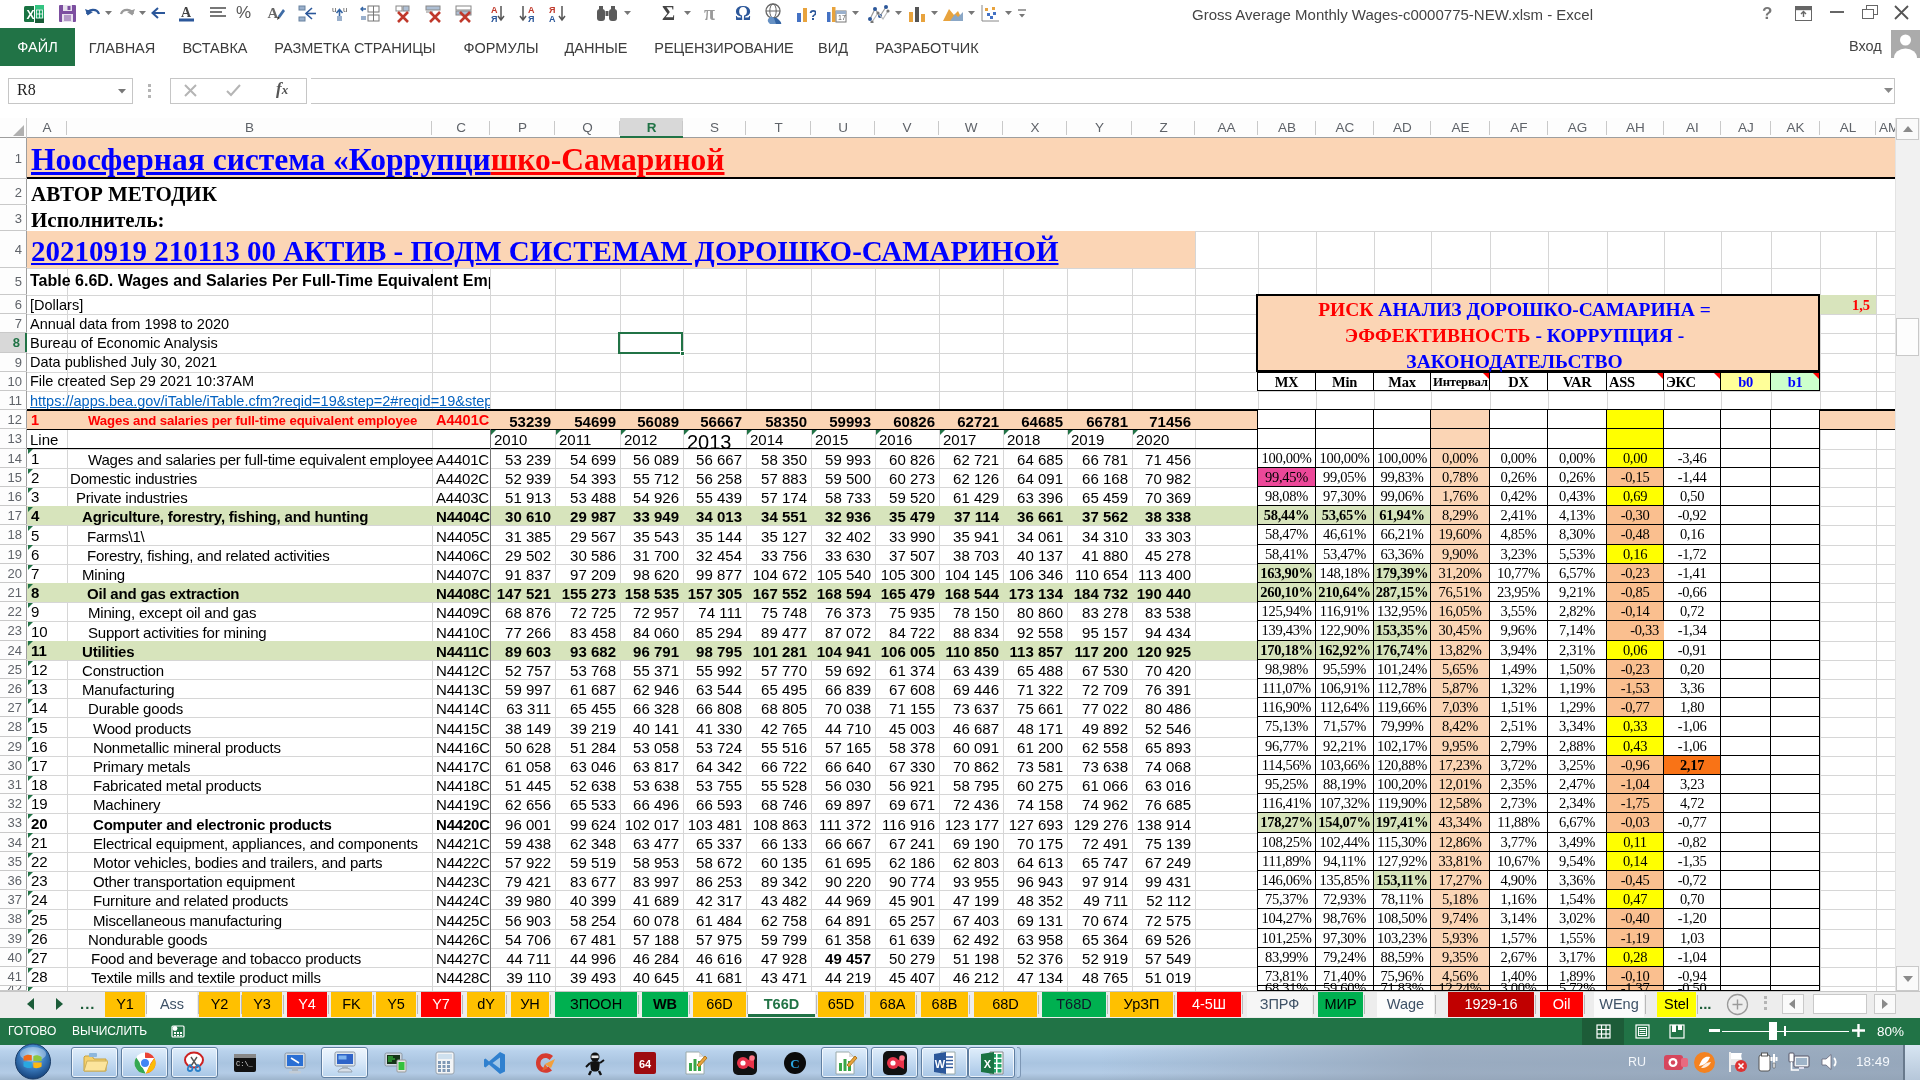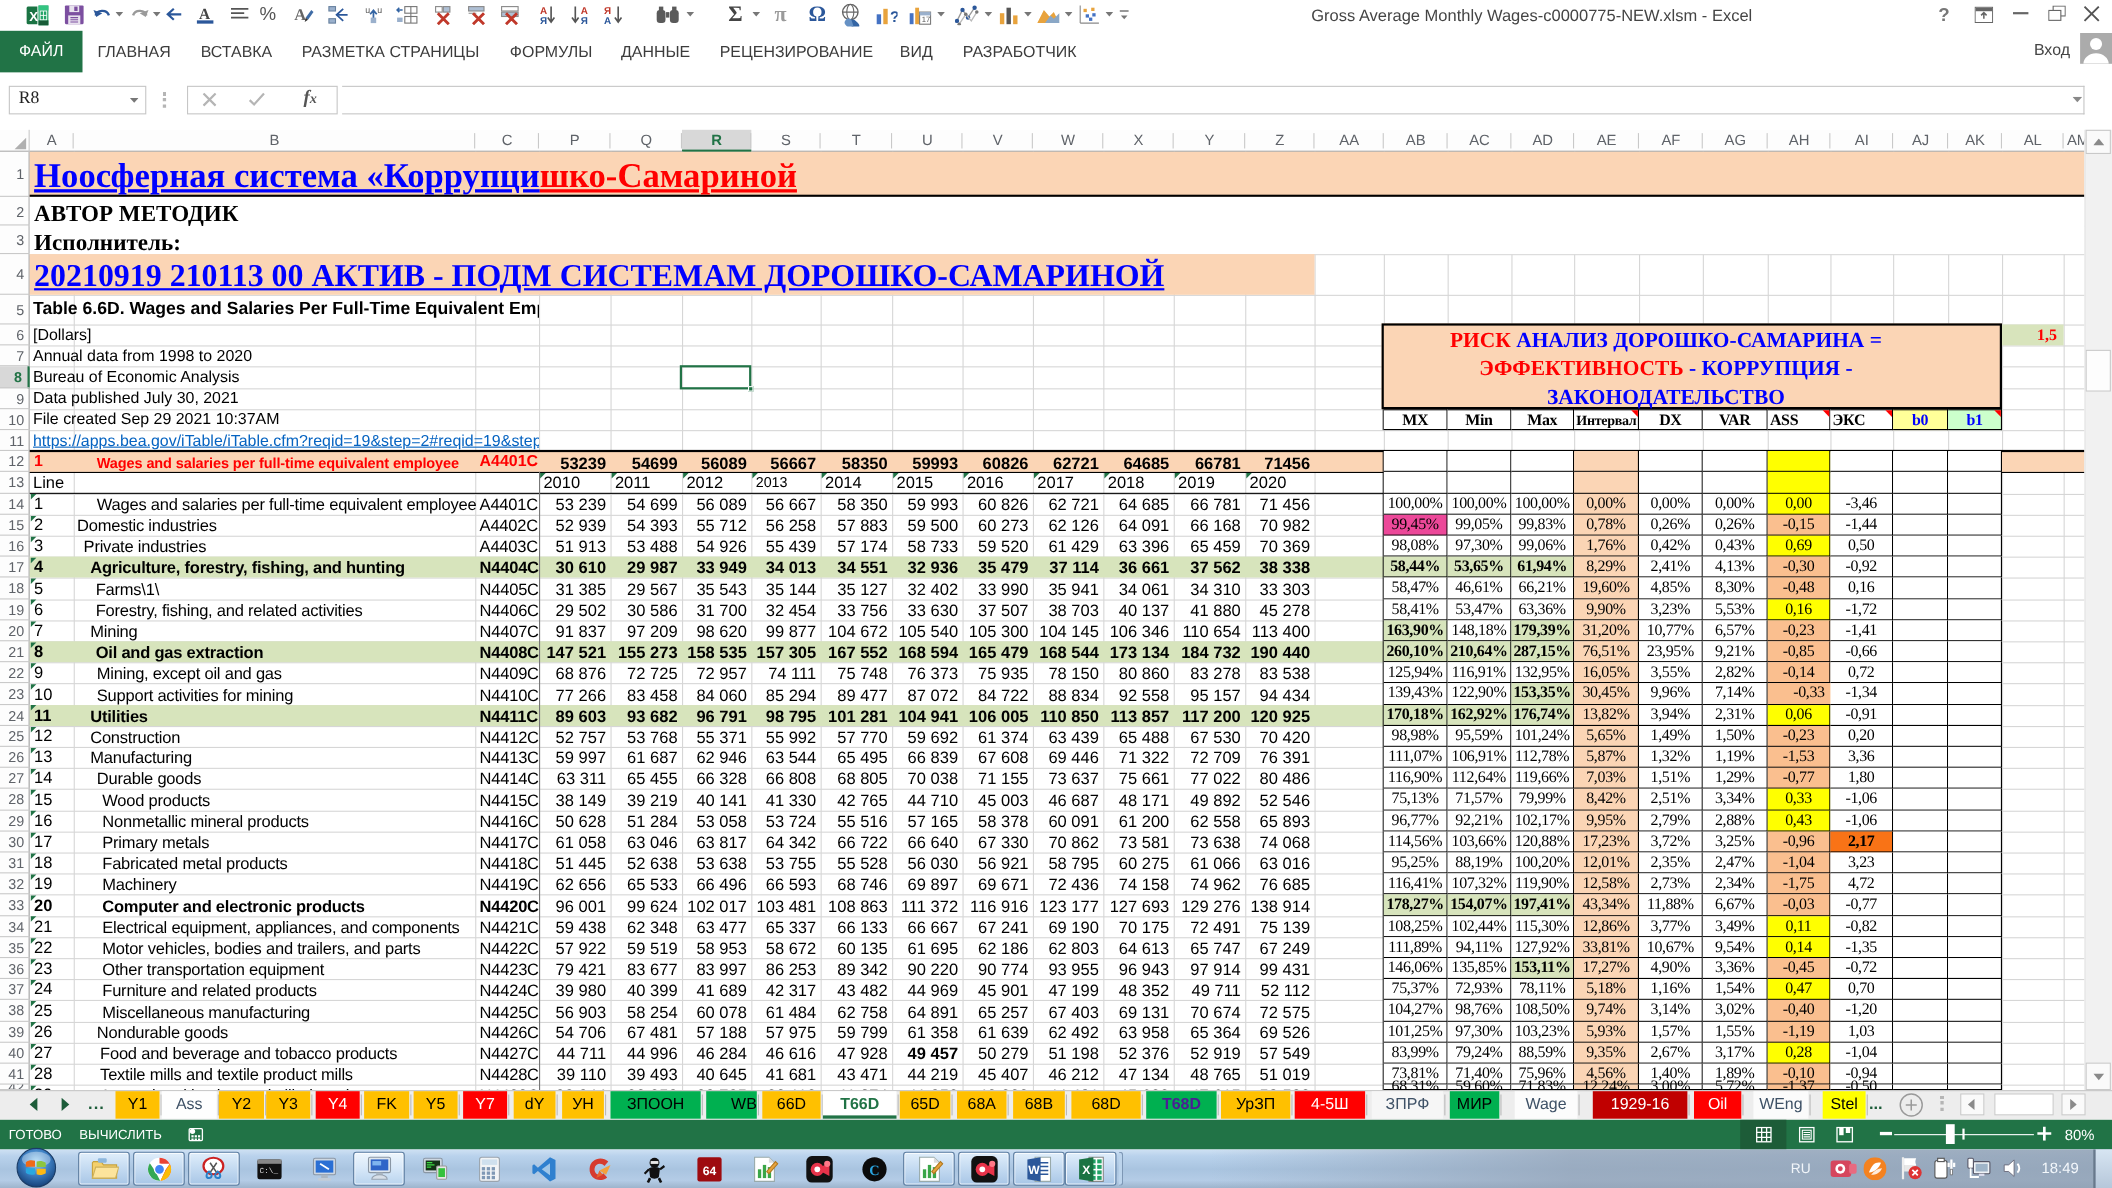--- a/index.html
+++ b/index.html
@@ -864,21 +864,21 @@
 <div class="num" style="left:1067px;top:411.7px;width:61px;font-weight:bold">66781</div>
 <div class="num" style="left:1132px;top:411.7px;width:59px;font-weight:bold">71456</div>
 <div class="a" style="left:30px;top:430.9px;font-size:15px;color:#000">Line</div>
 <div class="gt" style="left:491px;top:430.4px"></div>
 <div class="a" style="left:494px;top:430.9px;font-size:15px;color:#000">2010</div>
 <div class="gt" style="left:556px;top:430.4px"></div>
 <div class="a" style="left:559px;top:430.9px;font-size:15px;color:#000">2011</div>
 <div class="gt" style="left:621px;top:430.4px"></div>
 <div class="a" style="left:624px;top:430.9px;font-size:15px;color:#000">2012</div>
 <div class="gt" style="left:684px;top:430.4px"></div>
-<div class="a" style="left:687px;top:430.9px;font-size:13px;color:#000">2013</div>
+<div class="a" style="left:687px;top:430.9px;font-size:20px;color:#000">2013</div>
 <div class="gt" style="left:747px;top:430.4px"></div>
 <div class="a" style="left:750px;top:430.9px;font-size:15px;color:#000">2014</div>
 <div class="gt" style="left:812px;top:430.4px"></div>
 <div class="a" style="left:815px;top:430.9px;font-size:15px;color:#000">2015</div>
 <div class="gt" style="left:876px;top:430.4px"></div>
 <div class="a" style="left:879px;top:430.9px;font-size:15px;color:#000">2016</div>
 <div class="gt" style="left:940px;top:430.4px"></div>
 <div class="a" style="left:943px;top:430.9px;font-size:15px;color:#000">2017</div>
 <div class="gt" style="left:1004px;top:430.4px"></div>
 <div class="a" style="left:1007px;top:430.9px;font-size:15px;color:#000">2018</div>
@@ -1356,35 +1356,35 @@
 <div class="a" style="left:376px;top:992px;width:40px;height:25px;background:#ffc000;color:#000;font-weight:normal;font-size:14.5px;text-align:center;line-height:24px;overflow:hidden">Y5</div>
 <div class="a" style="left:417px;top:995px;width:1px;height:19px;background:#b9b9b9"></div>
 <div class="a" style="left:421px;top:992px;width:40px;height:25px;background:#ff0000;color:#fff;font-weight:normal;font-size:14.5px;text-align:center;line-height:24px;overflow:hidden">Y7</div>
 <div class="a" style="left:462px;top:995px;width:1px;height:19px;background:#b9b9b9"></div>
 <div class="a" style="left:467px;top:992px;width:38px;height:25px;background:#ffc000;color:#000;font-weight:normal;font-size:14.5px;text-align:center;line-height:24px;overflow:hidden">dY</div>
 <div class="a" style="left:506px;top:995px;width:1px;height:19px;background:#b9b9b9"></div>
 <div class="a" style="left:511px;top:992px;width:38px;height:25px;background:#ffc000;color:#000;font-weight:normal;font-size:14.5px;text-align:center;line-height:24px;overflow:hidden">УН</div>
 <div class="a" style="left:550px;top:995px;width:1px;height:19px;background:#b9b9b9"></div>
 <div class="a" style="left:555px;top:992px;width:82px;height:25px;background:#00b050;color:#000;font-weight:normal;font-size:14.5px;text-align:center;line-height:24px;overflow:hidden">ЗПООН</div>
 <div class="a" style="left:638px;top:995px;width:1px;height:19px;background:#b9b9b9"></div>
-<div class="a" style="left:642px;top:992px;width:46px;height:25px;background:#00b050;color:#000;font-weight:normal;font-size:14.5px;text-align:right;line-height:24px;overflow:hidden">WB</div>
+<div class="a" style="left:642px;top:992px;width:46px;height:25px;background:#00b050;color:#000;font-weight:bold;font-size:14.5px;text-align:center;line-height:24px;overflow:hidden">WB</div>
 <div class="a" style="left:689px;top:995px;width:1px;height:19px;background:#b9b9b9"></div>
 <div class="a" style="left:693px;top:992px;width:53px;height:25px;background:#ffc000;color:#000;font-weight:normal;font-size:14.5px;text-align:center;line-height:24px;overflow:hidden">66D</div>
 <div class="a" style="left:747px;top:995px;width:1px;height:19px;background:#b9b9b9"></div>
 <div class="a" style="left:748px;top:992px;width:67px;height:25px;background:#fff;border-bottom:3px solid #217346;color:#217346;font-weight:bold;font-size:14.5px;text-align:center;line-height:24px;overflow:hidden">T66D</div>
 <div class="a" style="left:816px;top:995px;width:1px;height:19px;background:#b9b9b9"></div>
 <div class="a" style="left:818px;top:992px;width:46px;height:25px;background:#ffc000;color:#000;font-weight:normal;font-size:14.5px;text-align:center;line-height:24px;overflow:hidden">65D</div>
 <div class="a" style="left:865px;top:995px;width:1px;height:19px;background:#b9b9b9"></div>
 <div class="a" style="left:870px;top:992px;width:45px;height:25px;background:#ffc000;color:#000;font-weight:normal;font-size:14.5px;text-align:center;line-height:24px;overflow:hidden">68A</div>
 <div class="a" style="left:916px;top:995px;width:1px;height:19px;background:#b9b9b9"></div>
 <div class="a" style="left:921px;top:992px;width:47px;height:25px;background:#ffc000;color:#000;font-weight:normal;font-size:14.5px;text-align:center;line-height:24px;overflow:hidden">68B</div>
 <div class="a" style="left:969px;top:995px;width:1px;height:19px;background:#b9b9b9"></div>
 <div class="a" style="left:974px;top:992px;width:63px;height:25px;background:#ffc000;color:#000;font-weight:normal;font-size:14.5px;text-align:center;line-height:24px;overflow:hidden">68D</div>
 <div class="a" style="left:1038px;top:995px;width:1px;height:19px;background:#b9b9b9"></div>
-<div class="a" style="left:1042px;top:992px;width:64px;height:25px;background:#00b050;color:#4c1d95;font-weight:bold;font-size:14.5px;text-align:center;line-height:24px;overflow:hidden">T68D</div>
+<div class="a" style="left:1042px;top:992px;width:64px;height:25px;background:#00b050;color:#0f172a;font-weight:normal;font-size:14.5px;text-align:center;line-height:24px;overflow:hidden">T68D</div>
 <div class="a" style="left:1107px;top:995px;width:1px;height:19px;background:#b9b9b9"></div>
 <div class="a" style="left:1110px;top:992px;width:63px;height:25px;background:#ffc000;color:#000;font-weight:normal;font-size:14.5px;text-align:center;line-height:24px;overflow:hidden">УрЗП</div>
 <div class="a" style="left:1174px;top:995px;width:1px;height:19px;background:#b9b9b9"></div>
 <div class="a" style="left:1177px;top:992px;width:64px;height:25px;background:#ff0000;color:#fff;font-weight:normal;font-size:14.5px;text-align:center;line-height:24px;overflow:hidden">4-5Ш</div>
 <div class="a" style="left:1242px;top:995px;width:1px;height:19px;background:#b9b9b9"></div>
 <div class="a" style="left:1247px;top:992px;width:65px;height:25px;background:#f6f6f6;color:#3e5166;font-weight:normal;font-size:14.5px;text-align:center;line-height:24px;overflow:hidden">ЗПРФ</div>
 <div class="a" style="left:1313px;top:995px;width:1px;height:19px;background:#b9b9b9"></div>
 <div class="a" style="left:1318px;top:992px;width:45px;height:25px;background:#00b050;color:#000;font-weight:normal;font-size:14.5px;text-align:center;line-height:24px;overflow:hidden">МИР</div>
 <div class="a" style="left:1364px;top:995px;width:1px;height:19px;background:#b9b9b9"></div>
 <div class="a" style="left:1377px;top:992px;width:57px;height:25px;background:#fcfcfc;color:#3e5166;font-weight:normal;font-size:14.5px;text-align:center;line-height:24px;overflow:hidden">Wage</div>

